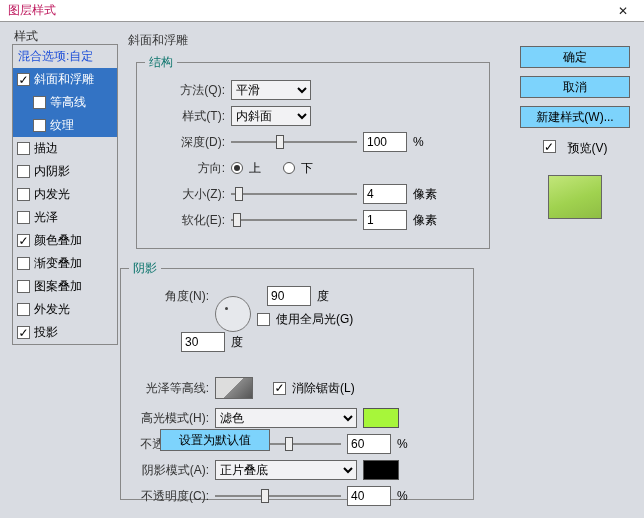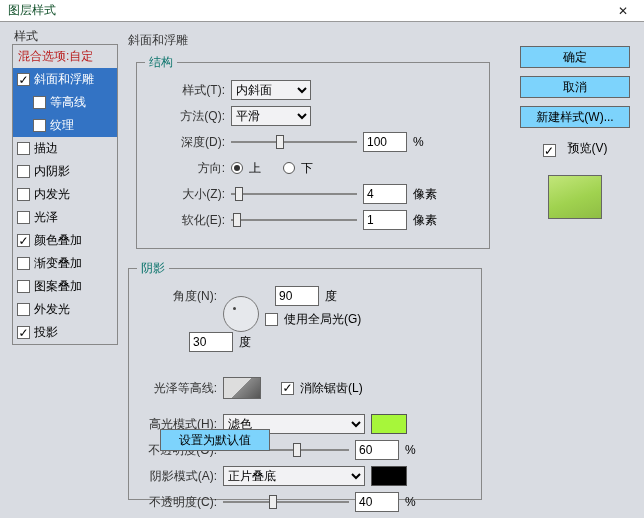--- a/index.html
+++ b/index.html
@@ -1,48 +1,48 @@
 <!DOCTYPE html>
 <html><head>
 <meta charset="utf-8">
 <style>
 *{box-sizing:border-box;font-family:"Microsoft YaHei","SimSun",sans-serif;font-size:12px}
 body{margin:0;background:#d9dce2;width:644px;height:518px;overflow:hidden}
 .titlebar{background:#fff;height:22px;display:flex;align-items:center;padding:0 0 0 8px;border-bottom:1px solid #999}
-.titlebar .t{flex:1;color:#14532d}
+.titlebar .t{flex:1;color:#be185d}
 .titlebar .close{width:42px;height:22px;display:flex;align-items:center;justify-content:center;color:#222;font-size:16px}
 .main{position:relative;height:437px}
 .styles-panel{position:absolute;left:12px;top:22px;width:106px;border:1px solid #888}
-.sp-title{padding:3px 5px;color:#b91c1c}
+.sp-title{padding:3px 5px;color:#1d4ed8}
 .sp-row{display:flex;align-items:center;padding:3px 4px;gap:4px}
 .sp-row.sel{background:#3373c4;color:#fff}
 .sp-row.sub{padding-left:20px}
 .chk{width:13px;height:13px;border:1px solid #666;background:#fff;display:inline-flex;align-items:center;justify-content:center;font-size:12px;line-height:1;color:#000}
 .chk.on::before{content:"✓"}
 fieldset{border:1px solid #888;margin:0;padding:6px 8px 8px}
 legend{color:#0f766e;padding:0 4px}
 .panel-bevel{position:absolute;left:128px;top:10px;width:370px}
 .panel-struct{position:absolute;left:136px;top:32px;width:354px;height:195px}
-.panel-shadow{position:absolute;left:128px;top:238px;width:354px;height:240px}
+.panel-shadow{position:absolute;left:120px;top:238px;width:354px;height:240px}
 .row{display:flex;align-items:center;height:26px;gap:6px}
 .row .lab{width:80px;text-align:right;color:#333}
 select{height:20px;background:#f2f2f4;border:1px solid #666;font-size:12px}
 input.num{width:44px;height:20px;border:1px solid #666;text-align:left;padding:0 3px}
 .slider{position:relative;height:18px;flex:0 0 126px}
 .slider .track{position:absolute;left:0;right:0;top:8px;height:2px;background:#888}
 .slider .thumb{position:absolute;top:2px;width:8px;height:14px;background:#eee;border:1px solid #555}
 .radio{width:12px;height:12px;border:1px solid #555;border-radius:50%;display:inline-flex;align-items:center;justify-content:center;background:#fff}
 .radio.on::before{content:"";width:6px;height:6px;background:#333;border-radius:50%}
 .swatch{width:36px;height:20px;border:1px solid #555}
 .angwheel{width:36px;height:36px;border:1px solid #777;border-radius:50%;background:#e6e8ec;position:relative}
 .angwheel::after{content:"";position:absolute;width:3px;height:3px;background:#444;border-radius:50%;left:9px;top:10px}
 .glosspic{width:38px;height:22px;border:1px solid #666;background:linear-gradient(135deg,#ddd 0%,#ddd 49%,#888 50%,#555 100%)}
 .btn{height:22px;border:1px solid #666;background:#7dd3fc;display:flex;align-items:center;justify-content:center;padding:0 10px;min-width:110px}
 .btns-right{position:absolute;right:14px;top:24px;width:110px;display:flex;flex-direction:column;gap:8px;align-items:center}
-.prevrow{display:flex;align-items:flex-end;gap:12px;margin-top:4px}
+.prevrow{display:flex;align-items:flex-start;gap:12px;margin-top:4px}
 .prevbox{width:54px;height:44px;border:1px solid #666;background:linear-gradient(160deg,#c2e67a 0%,#a0d24f 55%,#8fbd44 100%);margin-top:10px}
 .bot-btns{position:absolute;left:160px;bottom:8px;display:flex;gap:14px}
 </style>
 </head>
 <body>
 
 <div class="titlebar">
   <span class="t">图层样式</span>
   <div class="close">
       <span>✕</span>
@@ -105,26 +105,26 @@
           <span>投影</span>
         </div>
       </div>
   </div>
 
   <div class="panel-bevel" style="color:#333">斜面和浮雕</div>
 
   <fieldset class="panel-struct">
     <legend>结构</legend>
     <div class="row">
+      <span class="lab">方法(Q):</span>
+      <select style="width:80px"><option>平滑</option></select>
+    </div>
+    <div class="row">
       <span class="lab">样式(T):</span>
       <select style="width:80px"><option>内斜面</option></select>
-    </div>
-    <div class="row">
-      <span class="lab">方法(Q):</span>
-      <select style="width:80px"><option>平滑</option></select>
     </div>
     <div class="row">
       <span class="lab">深度(D):</span>
       <div class="slider">
           <div class="track"></div>
           <div class="thumb" style="left:45px"></div>
         </div>
       <input class="num" value="100" style="">
       <span>%</span>
     </div>
@@ -175,21 +175,21 @@
       <input class="num" value="30" style="">
       <span>度</span>
     </div>
     <div class="row" style="margin-top:20px">
       <span class="lab">光泽等高线:</span>
       <div class="glosspic"></div>
       <span style="width:8px"></span>
       <span class="chk on"></span>
       <span>消除锯齿(L)</span>
     </div>
-    <div class="row" style="margin-top:10px">
+    <div class="row" style="margin-top:4px">
       <span class="lab">高光模式(H):</span>
       <select style="width:142px"><option>滤色</option></select>
       <div class="swatch" style="background:#a7f63a"></div>
     </div>
     <div class="row">
       <span class="lab">不透明度(O):</span>
       <div class="slider">
           <div class="track"></div>
           <div class="thumb" style="left:70px"></div>
         </div>

